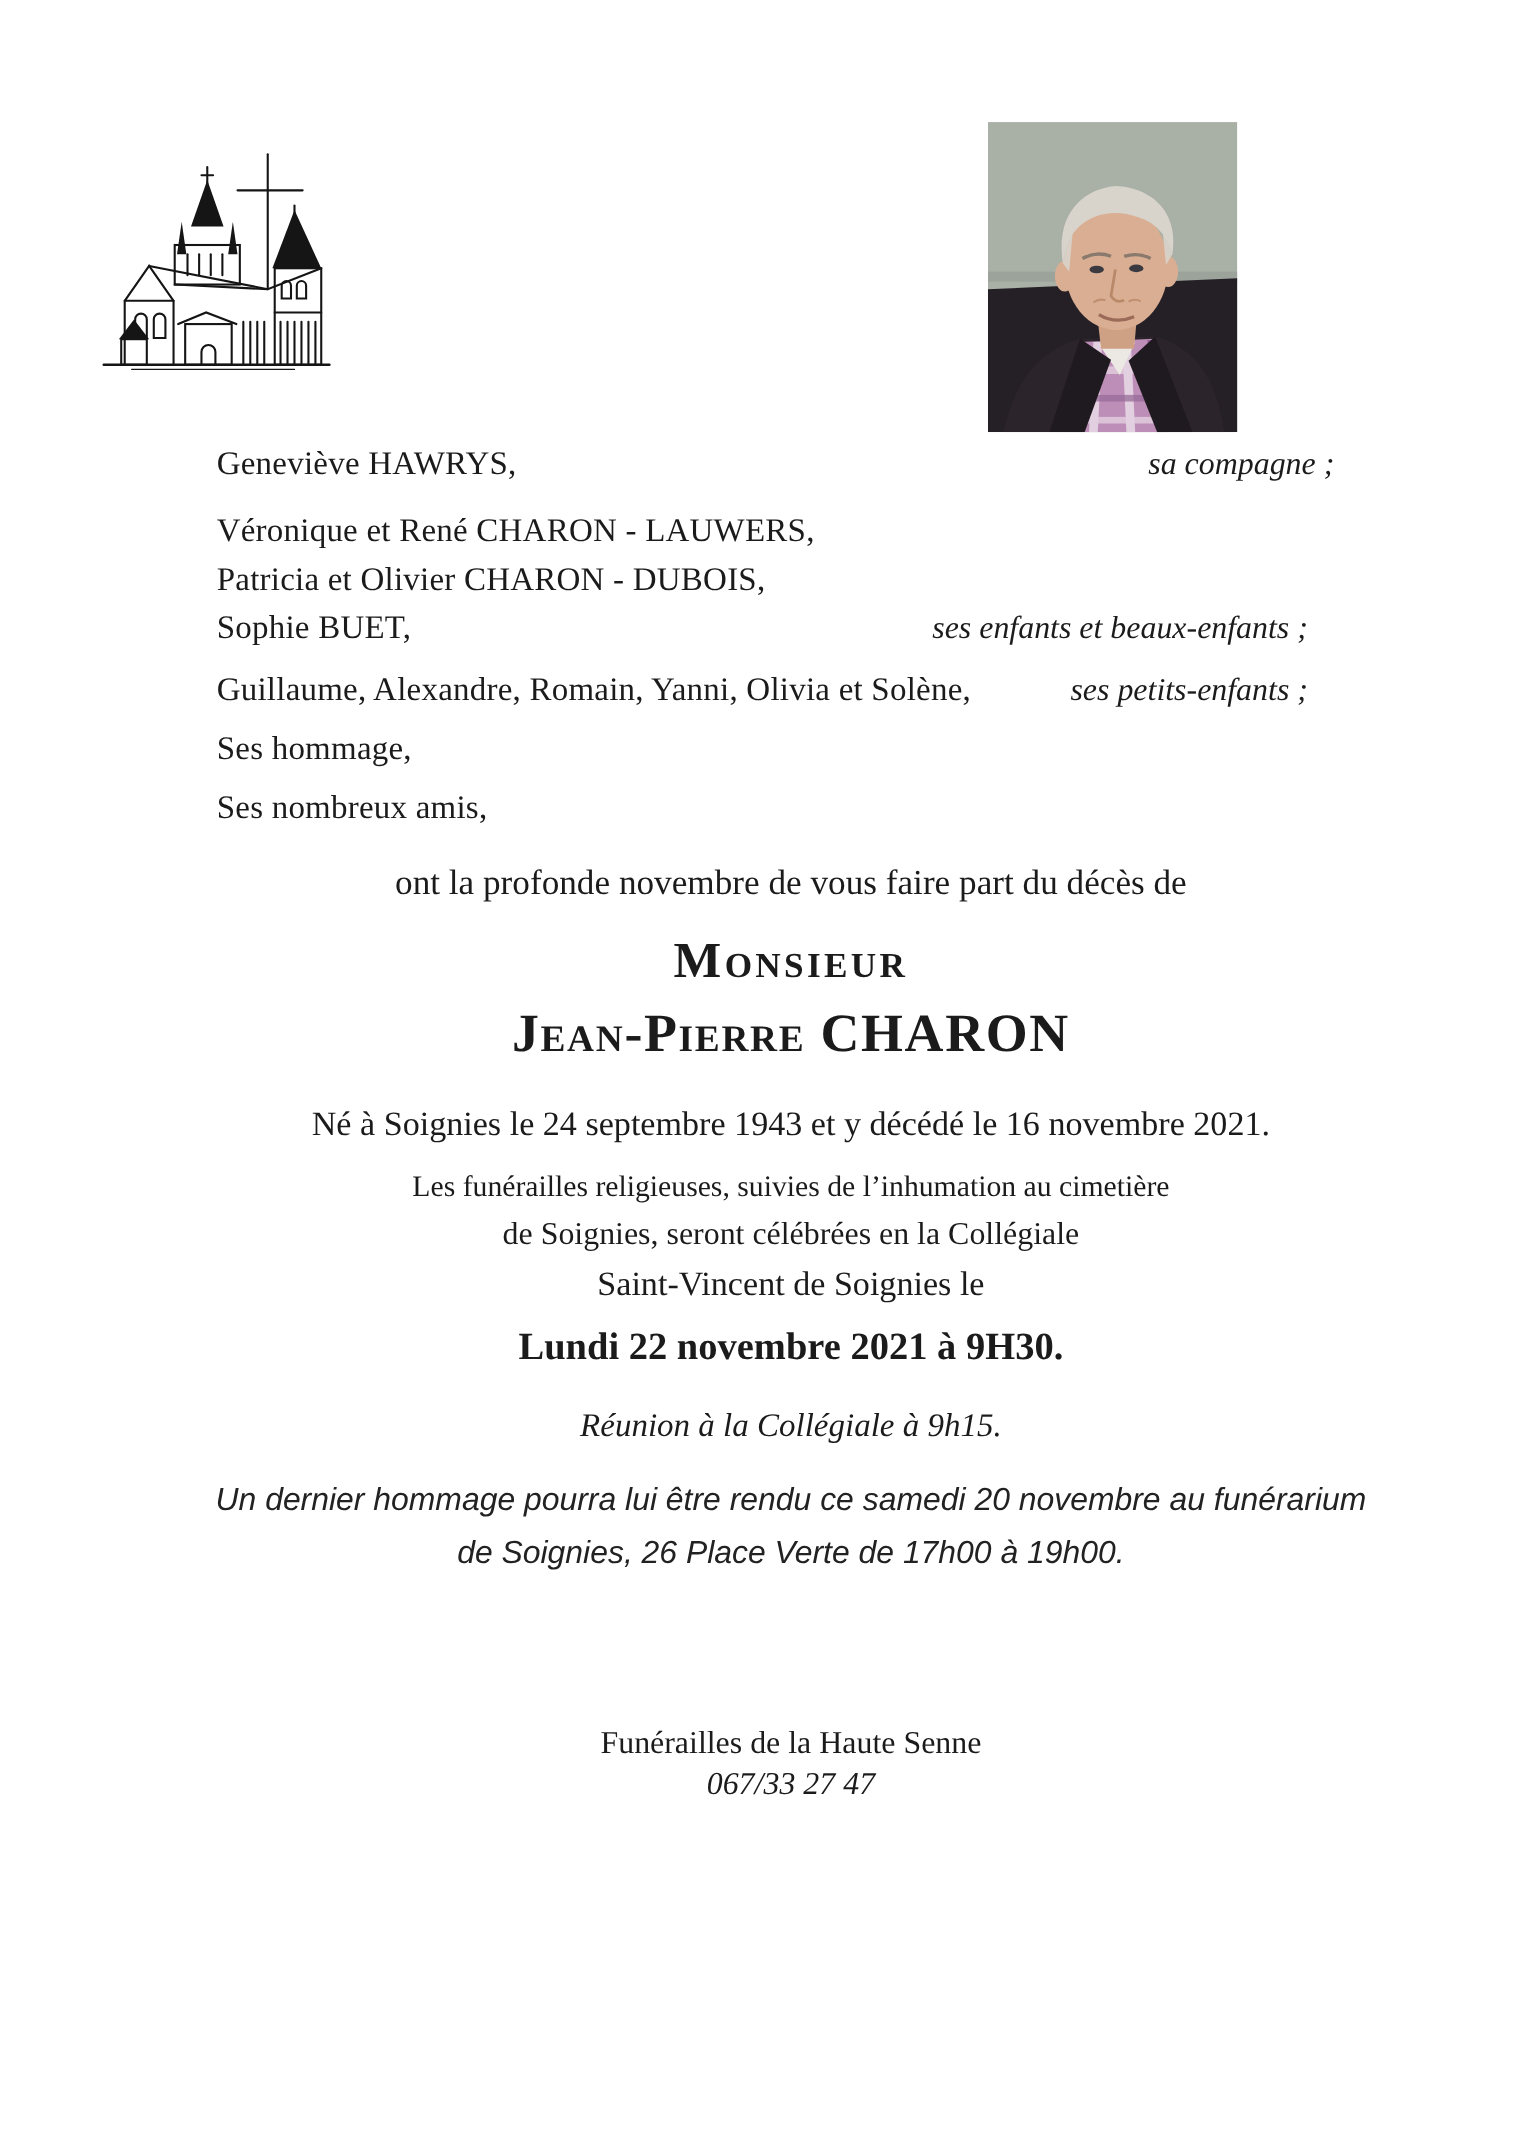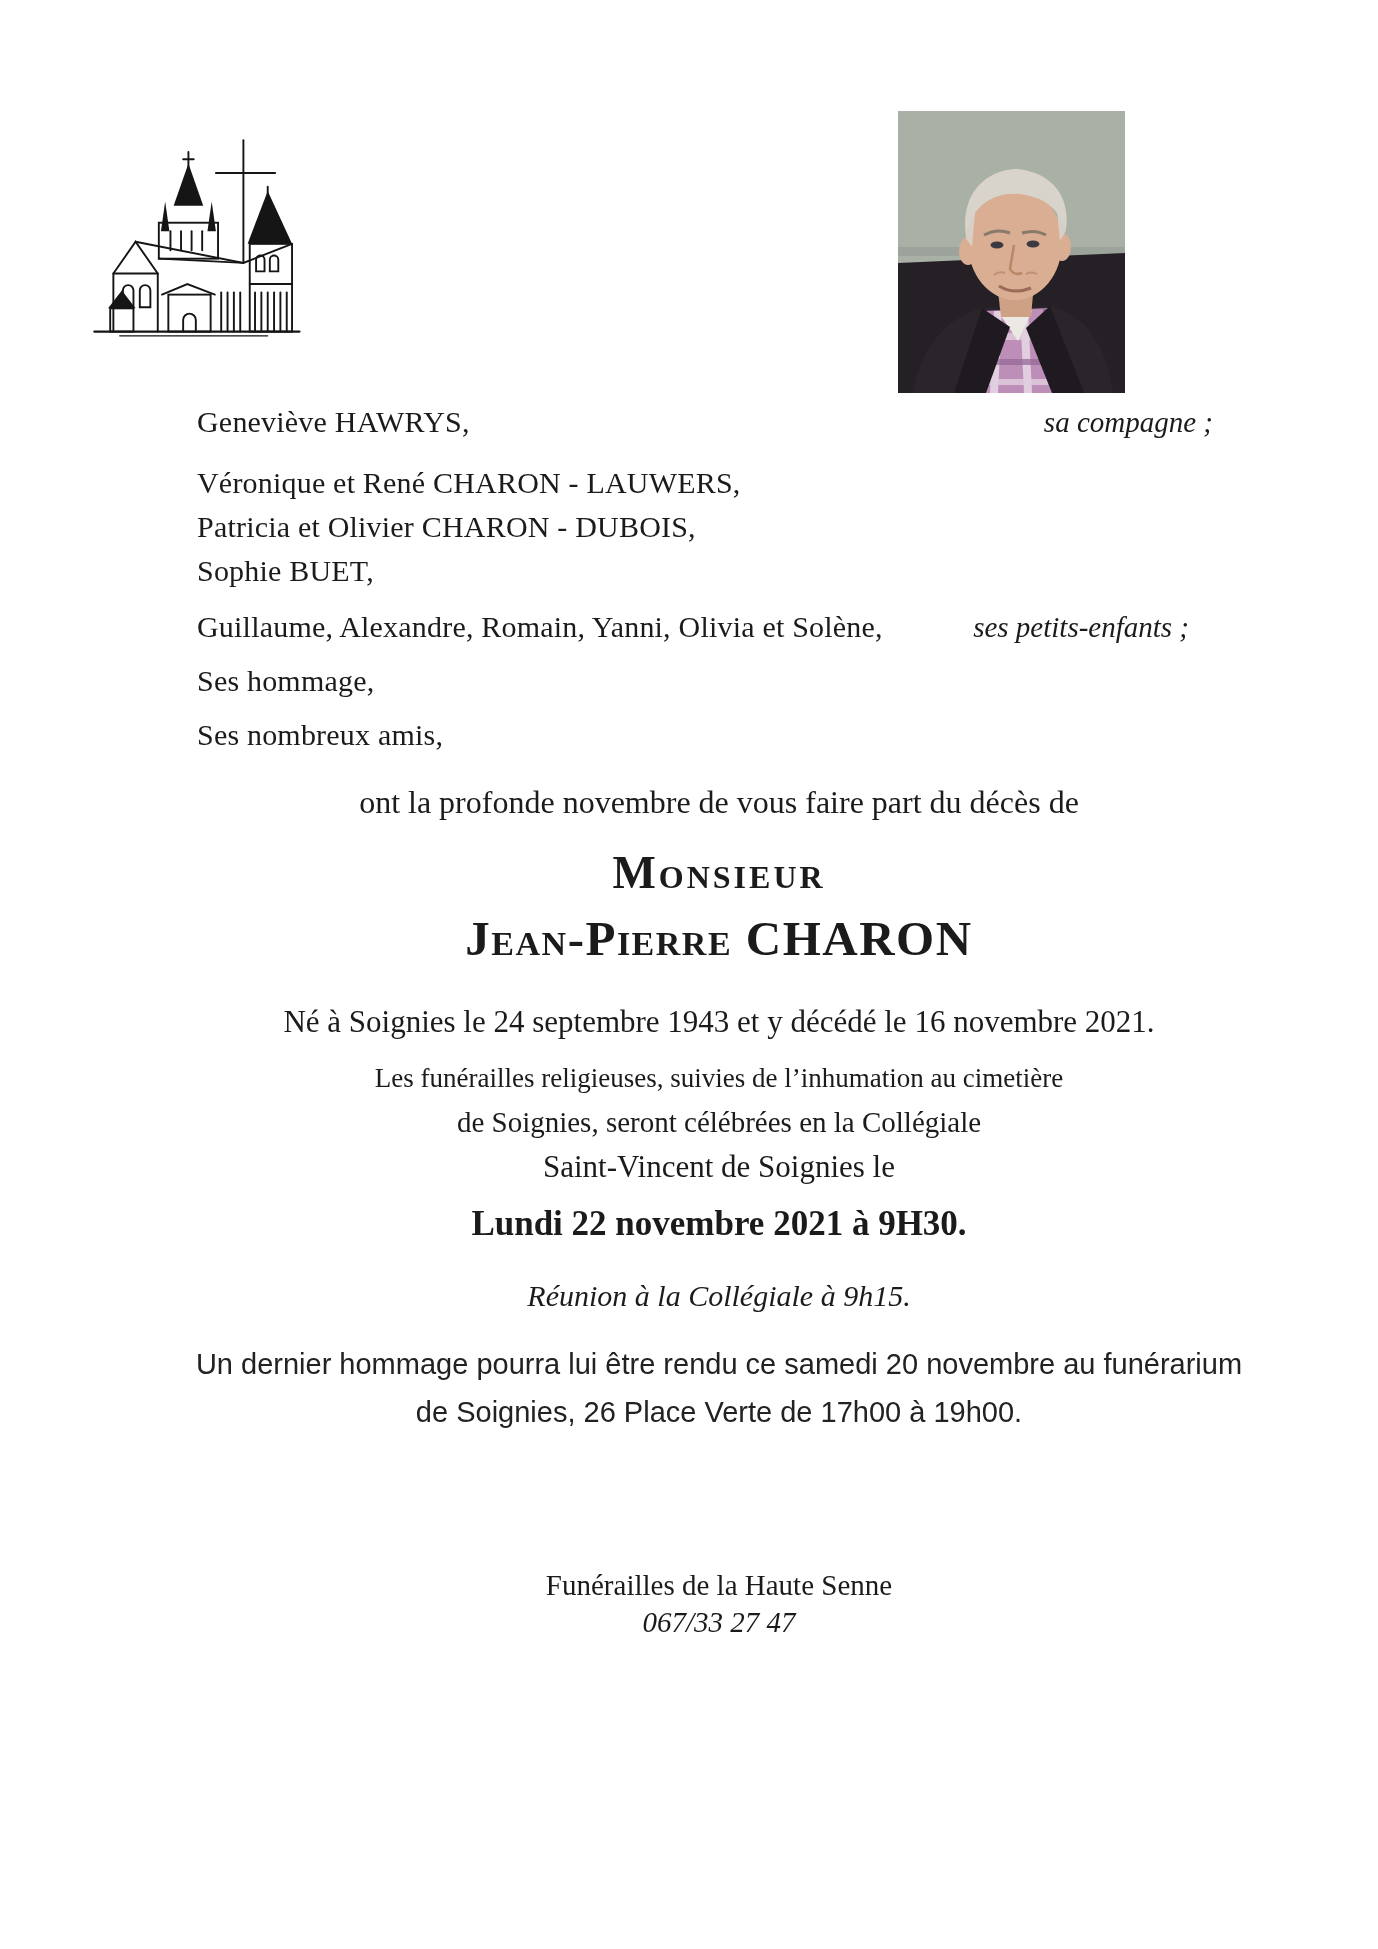--- a/index.html
+++ b/index.html
@@ -29,21 +29,21 @@
   .intro{top:784px;font-size:32px;}
   .civility{top:846px;font-size:46px;font-weight:700;font-variant:small-caps;letter-spacing:3px;}
   .deceased{top:910px;font-size:49px;font-weight:700;letter-spacing:1.5px;}
   .deceased .sc{font-variant:small-caps;}
   .dates{top:1004px;font-size:31px;}
   .fun1{top:1063px;font-size:27px;}
   .fun2{top:1106px;font-size:29px;}
   .fun3{top:1149px;font-size:31px;}
   .when{top:1204px;font-size:35px;font-weight:700;}
   .meet{top:1279px;font-size:30px;font-style:italic;}
-  .homage{font-family:"Liberation Sans", sans-serif;font-size:29px;color:#222;}
+  .homage{font-family:"Liberation Sans", sans-serif;font-style:italic;font-size:29px;color:#222;}
   .h1{top:1348px;}
   .h2{top:1396px;}
   .foot1{top:1569px;font-size:29px;}
   .foot2{top:1606px;font-size:29px;font-style:italic;text-align:center;}
 </style>
 </head>
 <body>
 
 <div class="church">
   <svg width="222" height="222" viewBox="0 0 210 195">
@@ -153,20 +153,21 @@
 <div class="row t1">
   <span class="l">Véronique et René CHARON - LAUWERS,</span>
   <span class="r"></span>
 </div>
 <div class="row t2">
   <span class="l">Patricia et Olivier CHARON - DUBOIS,</span>
   <span class="r"></span>
 </div>
 <div class="row t3">
   <span class="l">Sophie BUET,</span>
+  <span class="r r-inset">ses enfants et beaux-enfants ;</span>
 </div>
 <div class="row t4">
   <span class="l">Guillaume, Alexandre, Romain, Yanni, Olivia et Solène,</span>
   <span class="r r-inset">ses petits-enfants ;</span>
 </div>
 <div class="row t5">
   <span class="l">Ses hommage,</span>
   <span class="r"></span>
 </div>
 <div class="row t6">

